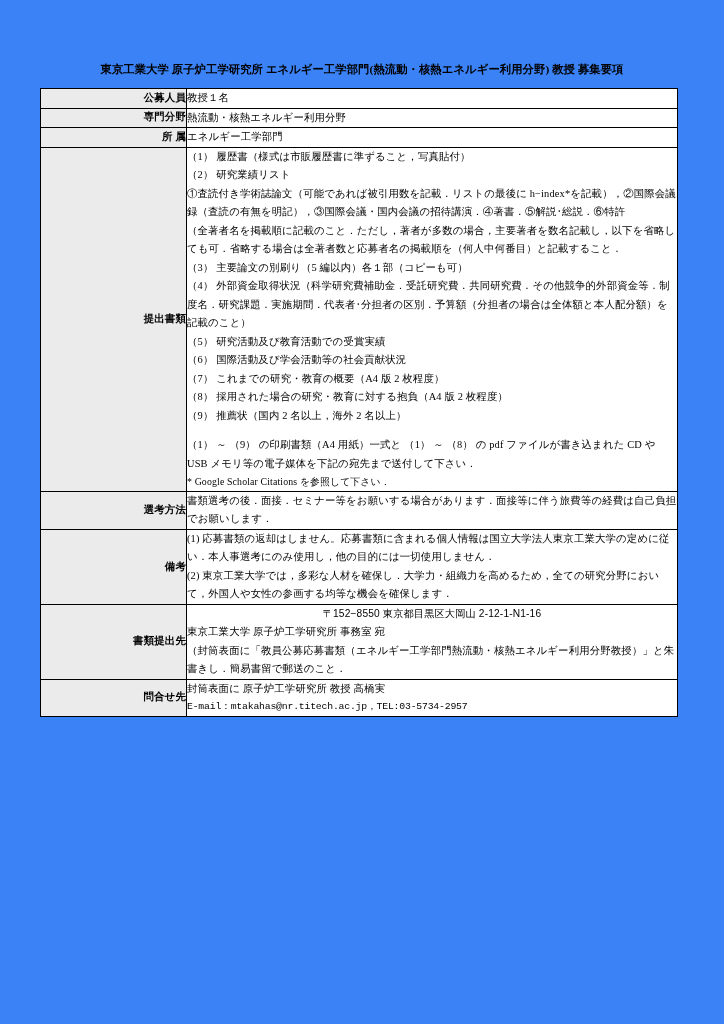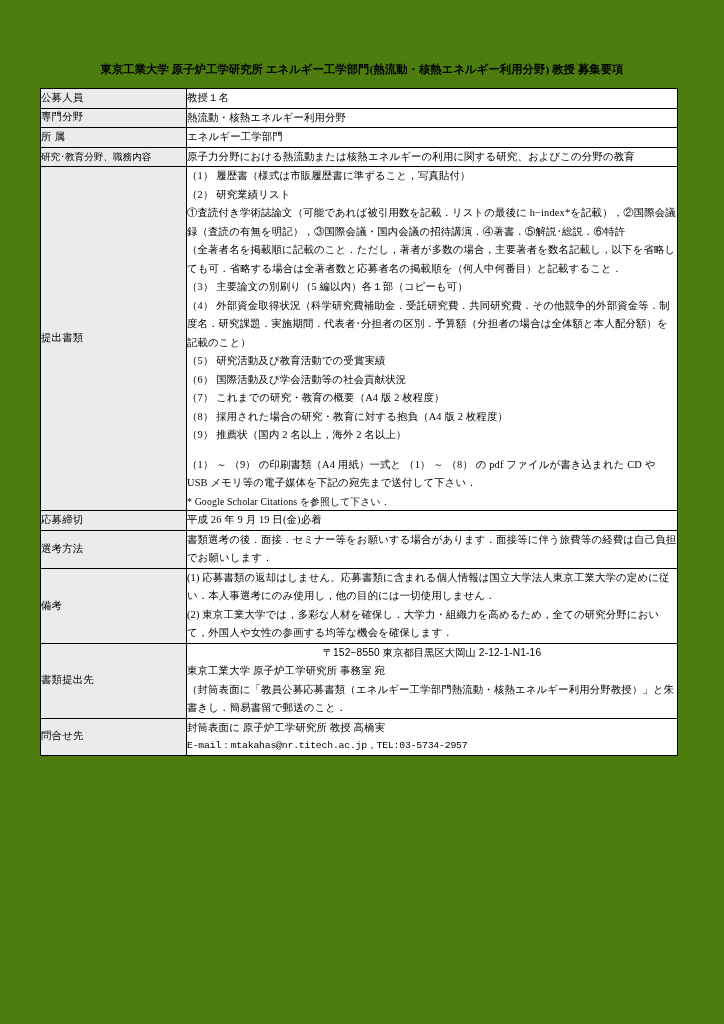--- a/index.html
+++ b/index.html
@@ -11,21 +11,21 @@
     width: 724px;
     height: 1024px;
     font-family: "Liberation Serif", "DejaVu Serif", serif;
     color: #000000;
     -webkit-font-smoothing: none;
   }
   #page {
     position: relative;
     width: 724px;
     height: 1024px;
-    background: #4d7c0f;
+    background: #3b82f6;
     box-sizing: border-box;
   }
   .doc-title {
     position: absolute;
     left: 40px;
     top: 62px;
     width: 644px;
     text-align: center;
     font-size: 11.3px;
     font-weight: bold;
@@ -43,23 +43,23 @@
     border: 1.6px solid #000;
   }
   table.jobtable td {
     border: 1px solid #000;
     vertical-align: middle;
     padding: 0;
   }
   td.label {
     width: 145px;
     background: #ebebeb;
-    text-align: left;
+    text-align: right;
     font-size: 10.4px;
-    font-weight: normal;
+    font-weight: bold;
     letter-spacing: 0.2px;
     padding: 7px 3px;
     line-height: 1.4;
   }
   td.label.narrow-label {
     font-size: 9.6px;
     letter-spacing: 0px;
   }
   td.value {
     background: #ffffff;
@@ -121,26 +121,20 @@
       </tr>
 
       <tr>
         <td class="label">所 属</td>
         <td class="value">
           <span class="vline">エネルギー工学部門</span>
         </td>
       </tr>
 
 
-      <tr>
-        <td class="label narrow-label">研究･教育分野、職務内容</td>
-        <td class="value">
-          <span class="vline">原子力分野における熱流動または核熱エネルギーの利用に関する研究、およびこの分野の教育</span>
-        </td>
-      </tr>
 
 
 
       <tr>
         <td class="label">提出書類</td>
         <td class="value tall">
           <span class="vline">（1） 履歴書（様式は市販履歴書に準ずること，写真貼付）</span>
           <span class="vline">（2） 研究業績リスト</span>
           <span class="vline">①査読付き学術誌論文（可能であれば被引用数を記載．リストの最後に h−index*を記載），②国際会議録（査読の有無を明記），③国際会議・国内会議の招待講演．④著書．⑤解説･総説．⑥特許</span>
           <span class="vline">（全著者名を掲載順に記載のこと．ただし，著者が多数の場合，主要著者を数名記載し，以下を省略しても可．省略する場合は全著者数と応募者名の掲載順を（何人中何番目）と記載すること．</span>
@@ -150,26 +144,20 @@
           <span class="vline">（6） 国際活動及び学会活動等の社会貢献状況</span>
           <span class="vline">（7） これまでの研究・教育の概要（A4 版 2 枚程度）</span>
           <span class="vline">（8） 採用された場合の研究・教育に対する抱負（A4 版 2 枚程度）</span>
           <span class="vline">（9） 推薦状（国内 2 名以上，海外 2 名以上）</span>
           <span class="spacer-line"></span>
           <span class="vline">（1） ～ （9） の印刷書類（A4 用紙）一式と （1） ～ （8） の pdf ファイルが書き込まれた CD や USB メモリ等の電子媒体を下記の宛先まで送付して下さい．</span>
           <span class="footnote">* Google Scholar Citations を参照して下さい．</span>
         </td>
       </tr>
 
-      <tr>
-        <td class="label">応募締切</td>
-        <td class="value">
-          <span class="vline">平成 26 年 9 月 19 日(金)必着</span>
-        </td>
-      </tr>
 
       <tr>
         <td class="label">選考方法</td>
         <td class="value tall">
           <span class="vline">書類選考の後．面接．セミナー等をお願いする場合があります．面接等に伴う旅費等の経費は自己負担でお願いします．</span>
         </td>
       </tr>
 
       <tr>
         <td class="label">備考</td>

